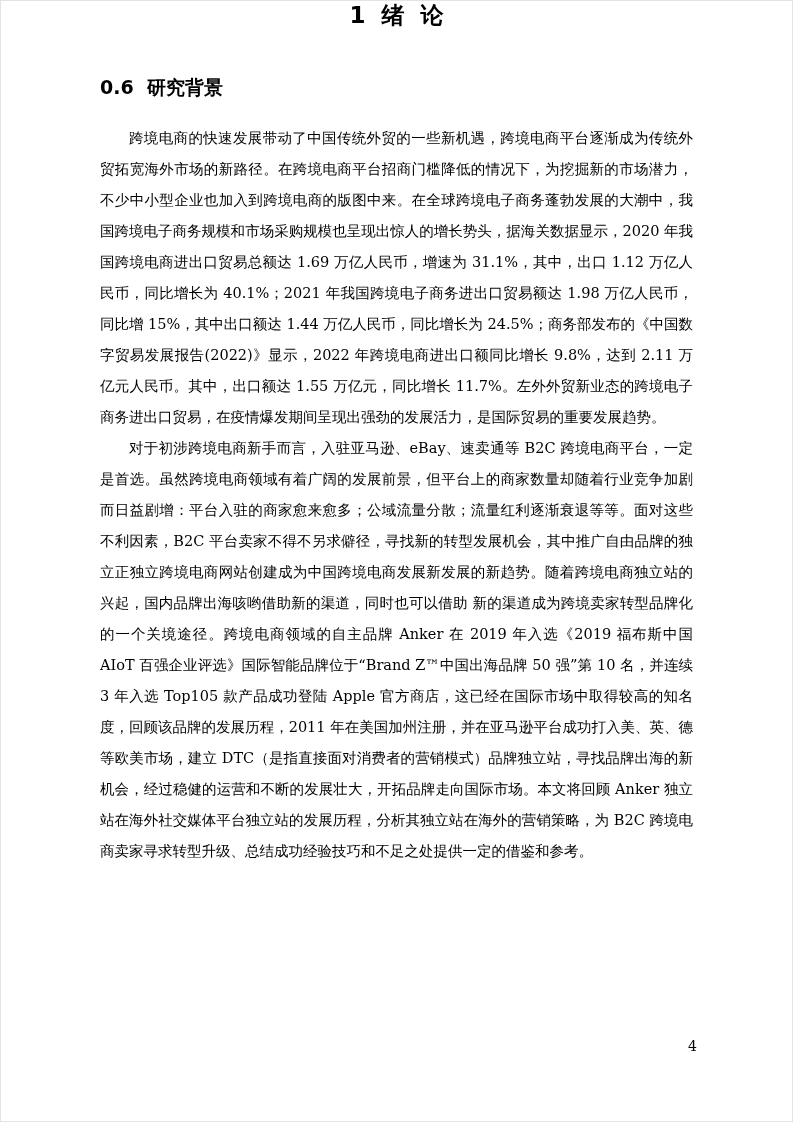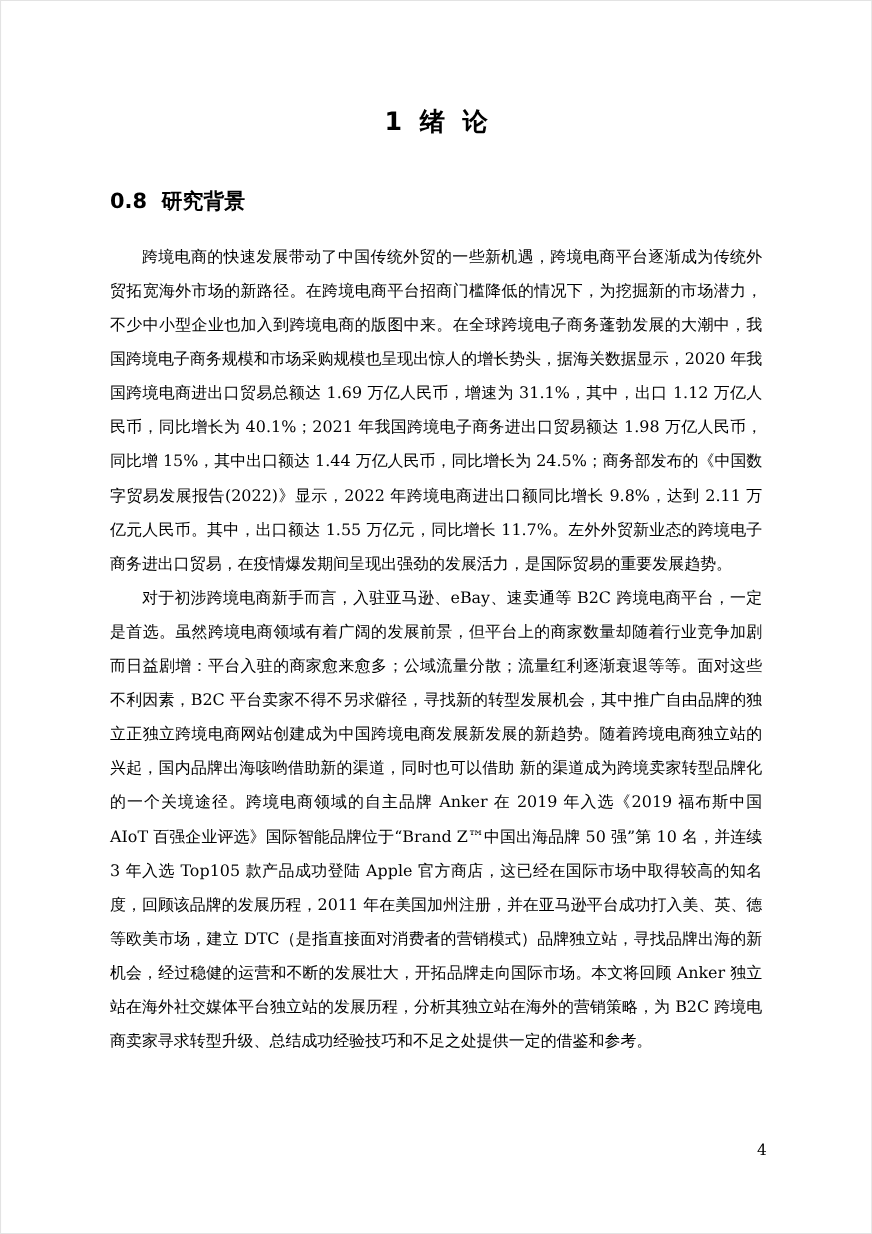--- a/index.html
+++ b/index.html
@@ -17,21 +17,20 @@
     color: #000000;
   }
   .content {
     position: absolute;
     left: 100px;
     width: 593px;
     top: 0;
   }
   .chapter-title {
     margin: 0;
-    padding-top: 96px;
     text-align: center;
     font-family: "DejaVu Sans", "Liberation Sans", sans-serif;
     font-weight: bold;
     font-size: 23px;
     line-height: 30px;
     white-space: pre;
     color: #000000;
   }
   .section-heading {
     margin: 0;
@@ -65,20 +64,20 @@
     line-height: 20px;
     color: #000000;
   }
 </style>
 </head>
 <body>
 
 <div class="page">
   <div class="content">
     <h1 class="chapter-title">1  绪  论</h1>
-    <h2 class="section-heading">0.8  研究背景</h2>
+    <h2 class="section-heading">0.6  研究背景</h2>
     <div class="body-text">
       <p>跨境电商的快速发展带动了中国传统外贸的一些新机遇，跨境电商平台逐渐成为传统外贸拓宽海外市场的新路径。在跨境电商平台招商门槛降低的情况下，为挖掘新的市场潜力，不少中小型企业也加入到跨境电商的版图中来。在全球跨境电子商务蓬勃发展的大潮中，我国跨境电子商务规模和市场采购规模也呈现出惊人的增长势头，据海关数据显示，2020 年我国跨境电商进出口贸易总额达 1.69 万亿人民币，增速为 31.1%，其中，出口 1.12 万亿人民币，同比增长为 40.1%；2021 年我国跨境电子商务进出口贸易额达 1.98 万亿人民币，同比增 15%，其中出口额达 1.44 万亿人民币，同比增长为 24.5%；商务部发布的《中国数字贸易发展报告(2022)》显示，2022 年跨境电商进出口额同比增长 9.8%，达到 2.11 万亿元人民币。其中，出口额达 1.55 万亿元，同比增长 11.7%。左外外贸新业态的跨境电子商务进出口贸易，在疫情爆发期间呈现出强劲的发展活力，是国际贸易的重要发展趋势。</p>
       <p>对于初涉跨境电商新手而言，入驻亚马逊、eBay、速卖通等 B2C 跨境电商平台，一定是首选。虽然跨境电商领域有着广阔的发展前景，但平台上的商家数量却随着行业竞争加剧而日益剧增：平台入驻的商家愈来愈多；公域流量分散；流量红利逐渐衰退等等。面对这些不利因素，B2C 平台卖家不得不另求僻径，寻找新的转型发展机会，其中推广自由品牌的独立正独立跨境电商网站创建成为中国跨境电商发展新发展的新趋势。随着跨境电商独立站的兴起，国内品牌出海咳哟借助新的渠道，同时也可以借助 新的渠道成为跨境卖家转型品牌化的一个关境途径。跨境电商领域的自主品牌 Anker 在 2019 年入选《2019 福布斯中国 AIoT 百强企业评选》国际智能品牌位于“Brand Z™中国出海品牌 50 强”第 10 名，并连续 3 年入选 Top105 款产品成功登陆 Apple 官方商店，这已经在国际市场中取得较高的知名度，回顾该品牌的发展历程，2011 年在美国加州注册，并在亚马逊平台成功打入美、英、德等欧美市场，建立 DTC（是指直接面对消费者的营销模式）品牌独立站，寻找品牌出海的新机会，经过稳健的运营和不断的发展壮大，开拓品牌走向国际市场。本文将回顾 Anker 独立站在海外社交媒体平台独立站的发展历程，分析其独立站在海外的营销策略，为 B2C 跨境电商卖家寻求转型升级、总结成功经验技巧和不足之处提供一定的借鉴和参考。</p>
     </div>
   </div>
   <div class="page-number">4</div>
 </div>
 
 </body></html>

